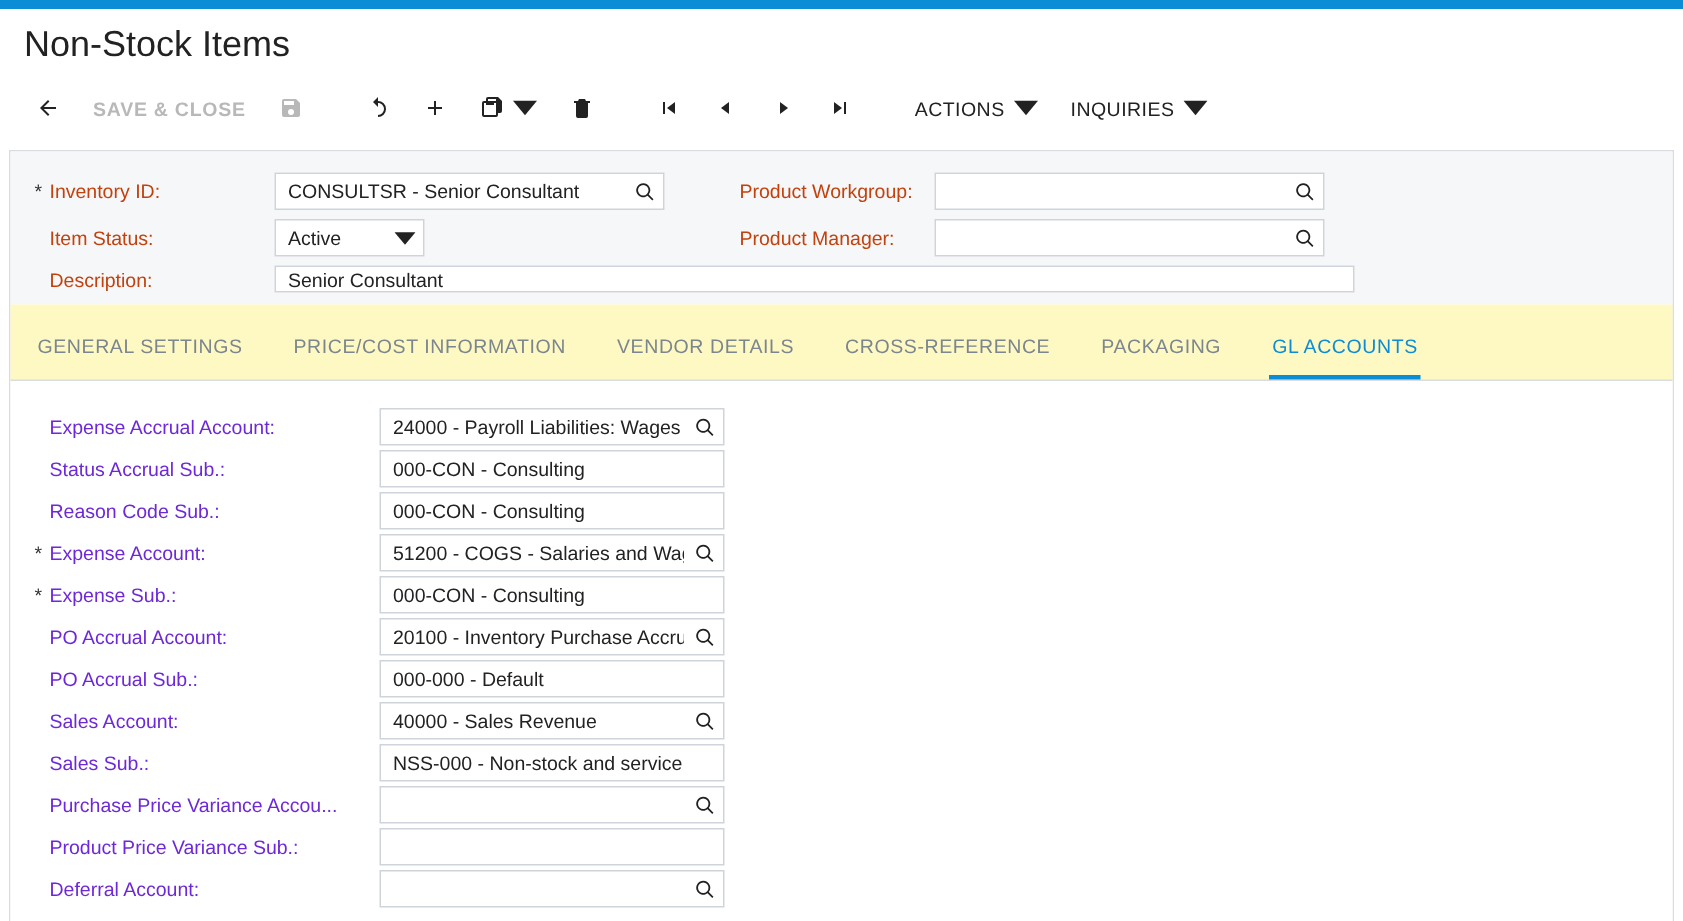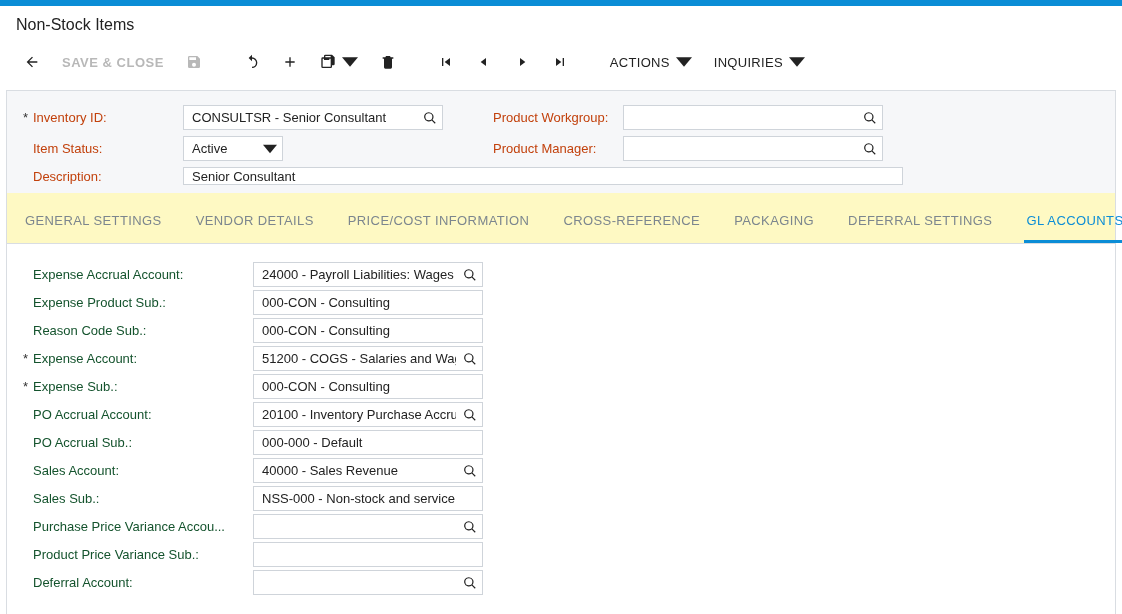--- a/index.html
+++ b/index.html
@@ -1,18 +1,18 @@
 <!DOCTYPE html>
 <html><head>
 <meta charset="utf-8">
 <style>
   * { box-sizing: border-box; margin: 0; padding: 0; font-family: Arial, Helvetica, sans-serif; }
   body { background: #fff; font-size: 13px; color: #333; }
   .topstrip { height: 6px; background: #0b8dd6; width: 100%; }
-  .page-title { font-size: 16px; padding: 10px 16px 14px 16px; color: #222; }
+  .page-title { font-size: 24px; padding: 10px 16px 14px 16px; color: #222; }
   .toolbar {
     display: flex; align-items: center; gap: 6px;
     padding: 0 16px 14px 16px;
   }
   .tb-btn {
     border: none; background: transparent; padding: 6px 8px;
     cursor: pointer; display: inline-flex; align-items: center; gap: 4px;
     color: #222; font-size: 13px;
   }
   .tb-btn svg { width: 16px; height: 16px; fill: #222; }
@@ -51,21 +51,21 @@
   .tab {
     color: #7c868e; font-size: 13px; letter-spacing: 0.4px;
     padding: 6px 2px 12px 2px; cursor: pointer; border-bottom: 3px solid transparent;
     white-space: nowrap;
   }
   .tab.active { color: #0b8dd6; border-bottom-color: #0b8dd6; }
   .tab-content {
     padding: 18px 16px 20px 16px; background: #fff;
   }
   .fld-row { display: grid; grid-template-columns: 230px 230px; align-items: center; margin-bottom: 3px; }
-  .fld-lbl { color: #14532d; font-size: 13px; position: relative; padding-left: 10px; white-space: nowrap; overflow: hidden; text-overflow: ellipsis; }
+  .fld-lbl { color: #6d28d9; font-size: 13px; position: relative; padding-left: 10px; white-space: nowrap; overflow: hidden; text-overflow: ellipsis; }
   .fld-lbl.req::before { content: "*"; position: absolute; left: 0; color: #333; }
   .spacer { width: 20px; }
   .tb-gap { width: 14px; }
 </style>
 </head>
 <body>
 
 <div class="topstrip"></div>
 
 <div class="page-title">Non-Stock Items</div>
@@ -180,42 +180,41 @@
     </div>
 
     <div class="desc-row">
       <div class="lbl">Description:</div>
       <input class="desc-input" style="width: 720px;" value="Senior Consultant">
     </div>
   </div>
 
   <div class="tabs">
     <div class="tab">GENERAL SETTINGS</div>
+    <div class="tab">PRICE/COST INFORMATION</div>
     <div class="tab">VENDOR DETAILS</div>
-    <div class="tab">PRICE/COST INFORMATION</div>
     <div class="tab">CROSS-REFERENCE</div>
     <div class="tab">PACKAGING</div>
-    <div class="tab">DEFERRAL SETTINGS</div>
     <div class="tab active">GL ACCOUNTS</div>
   </div>
 
   <div class="tab-content">
 
     <div class="fld-row">
       <div class="fld-lbl">Expense Accrual Account:</div>
       <div class="field-wrap">
         <input class="field-input" value="24000 - Payroll Liabilities: Wages Pay" style="">
         <span class="lookup"><svg viewBox="0 0 24 24">
               <path d="M10 2a8 8 0 1 0 4.9 14.3l5.4 5.4 1.4-1.4-5.4-5.4A8 8 0 0 0 10 2zm0 2a6 6 0 1 1 0 12 6 6 0 0 1 0-12z"></path>
             </svg></span>
       </div>
     </div>
 
     <div class="fld-row">
-      <div class="fld-lbl">Expense Product Sub.:</div>
+      <div class="fld-lbl">Status Accrual Sub.:</div>
       <div class="field-wrap">
         <input class="field-input" value="000-CON - Consulting" style="">
       </div>
     </div>
 
     <div class="fld-row">
       <div class="fld-lbl">Reason Code Sub.:</div>
       <div class="field-wrap">
         <input class="field-input" value="000-CON - Consulting" style="">
       </div>

